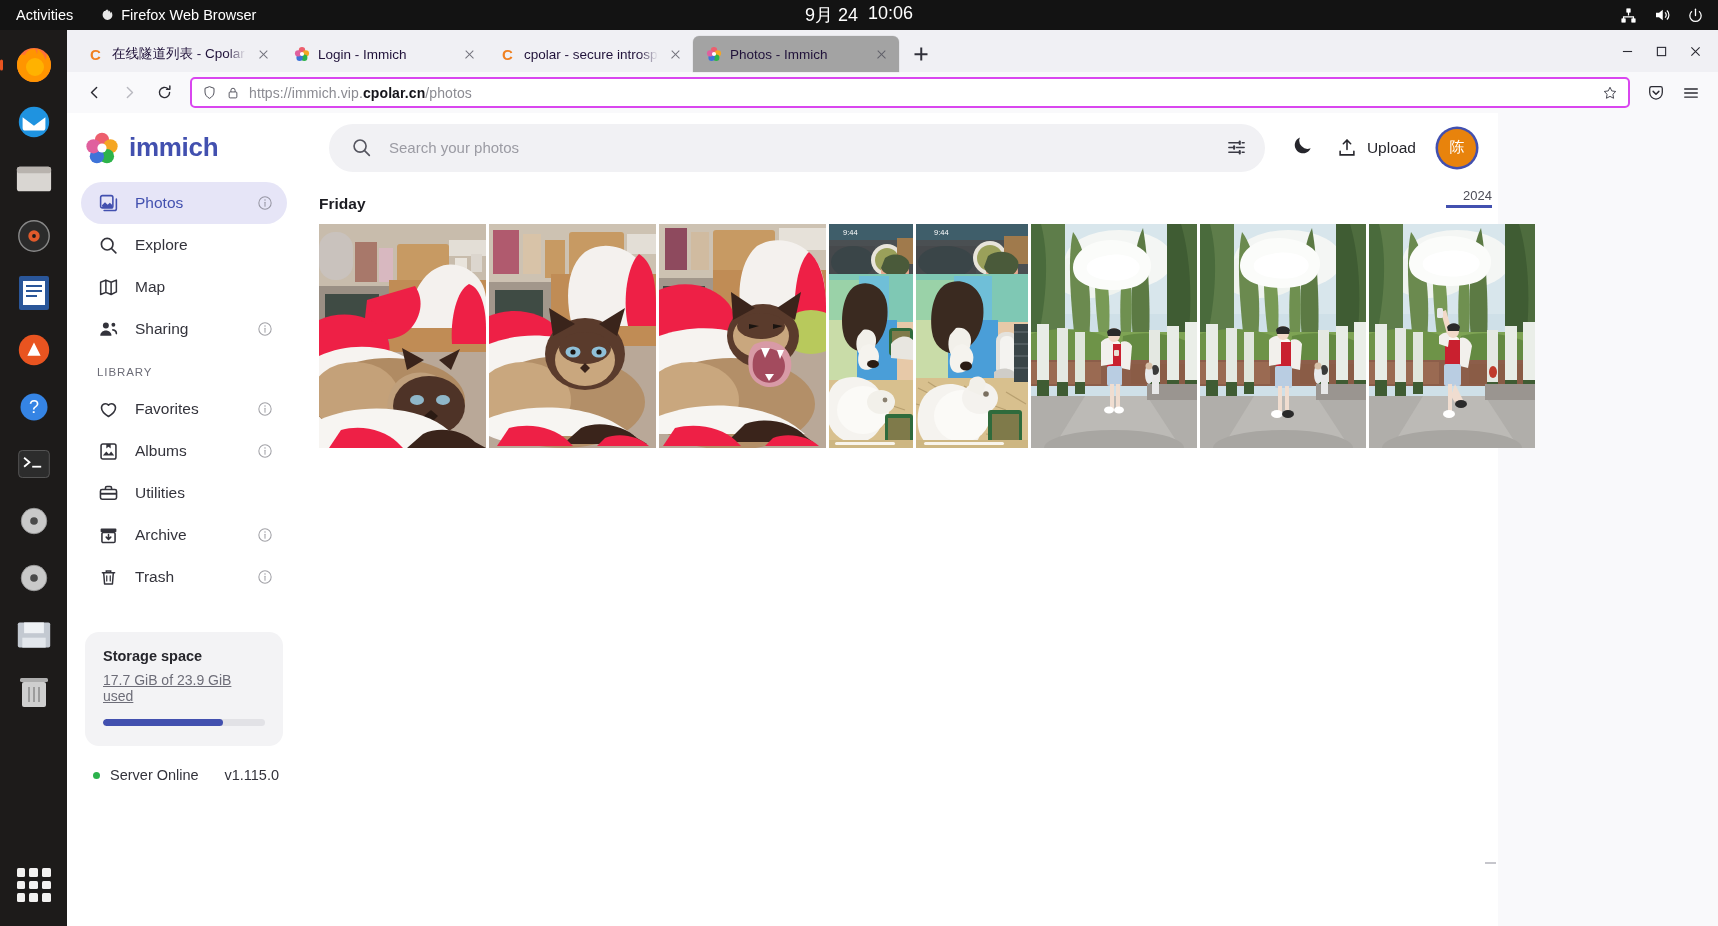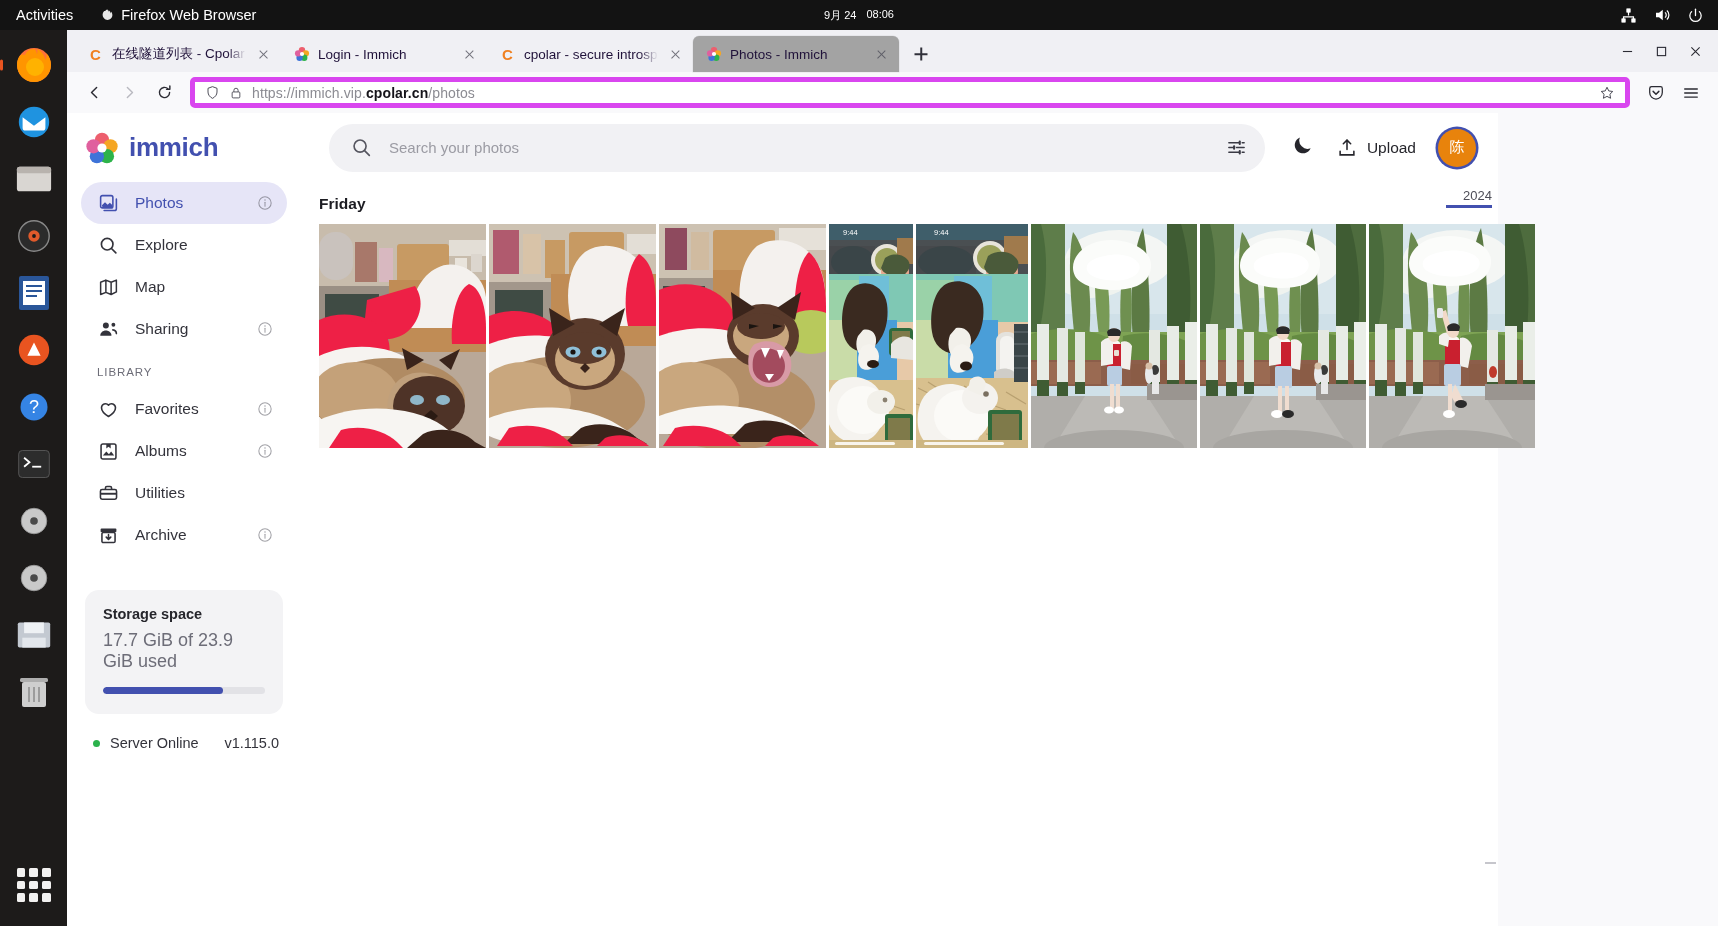--- a/index.html
+++ b/index.html
@@ -16,21 +16,21 @@
     width: 1718px; height: 30px;
     background: #131313; color: #ffffff;
     display: flex; align-items: center;
     font-size: 14.5px;
   }
   .gnome-activities { padding: 0 14px 0 16px; color: #fff; }
   .gnome-app { display: flex; align-items: center; gap: 7px; margin-left: 14px; }
   .firefox-mini { width: 13px; height: 14px; }
   .gnome-clock {
     position: absolute; left: 50%; transform: translateX(-50%);
-    display: flex; gap: 10px; font-size: 11px; color: #fff;
+    display: flex; gap: 10px; font-size: 18px; color: #fff;
     white-space: nowrap;
     text-align: center;
   }
   .gnome-tray {
     position: absolute; right: 14px;
     display: flex; align-items: center; gap: 16px;
   }
   .gnome-tray svg { display: block; }
 
   
@@ -119,21 +119,21 @@
   .navbar {
     height: 41px; background: #f9f9fb;
     display: flex; align-items: center; padding: 0 11px; gap: 3px;
   }
   .navbtn {
     width: 32px; height: 32px; border-radius: 5px; flex: none;
     display: flex; align-items: center; justify-content: center;
   }
   .urlbar {
     flex: 1; height: 31px; margin: 0 7px;
-    background: #ffffff; border: 5px solid #d946ef; border-radius: 5px;
+    background: #ffffff; border: 2px solid #d946ef; border-radius: 5px;
     display: flex; align-items: center; gap: 9px; padding: 0 10px;
     font-size: 14px;
   }
   .url-text { flex: 1; color: #8b8b92; letter-spacing: .1px; }
   .url-text b { color: #15141a; font-weight: 700; }
   .navbar-right { display: flex; align-items: center; gap: 3px; }
 
   
   .app {
     position: absolute; top: 83px; left: 0;
@@ -197,21 +197,21 @@
   .info-icon { width: 16px; height: 16px; flex: none; opacity: .55; }
   .section-label {
     font-size: 11.5px; letter-spacing: .9px; color: #6d6d78;
     padding: 16px 0 10px 16px;
   }
   .storage-card {
     margin: 34px 4px 0 4px; background: #f3f3f5;
     border-radius: 14px; padding: 16px 18px 20px 18px;
   }
   .storage-title { font-size: 14.5px; font-weight: 700; color: #26262c; }
-  .storage-sub { font-size: 18px; color: #6d6d78; margin-top: 8px; }
+  .storage-sub { font-size: 14px; color: #6d6d78; margin-top: 8px; text-decoration: underline; }
   .progress-track {
     margin-top: 15px; height: 7px; border-radius: 4px; background: #e2e2e6;
     overflow: hidden;
   }
   .progress-fill { height: 100%; background: #4250af; border-radius: 4px; }
   .server-row {
     display: flex; align-items: center; margin: 21px 8px 0 12px;
     font-size: 14.5px; color: #33333b; justify-content: flex-end;
   }
   .dot { width: 7px; height: 7px; border-radius: 50%; background: #2bb24c; margin-right: 10px; }
@@ -249,21 +249,21 @@
 <div class="gnome-topbar">
   <div class="gnome-activities">Activities</div>
   <div class="gnome-app">
     <svg class="firefox-mini" viewBox="0 0 16 16">
       <path d="M8 1.2c-1.6 0-2.4 1-2.6 1.9-.5-.3-1.2-.2-1.6.2C2.5 4.5 2 6.2 2 7.8 2 11.3 4.7 14 8 14s6-2.7 6-6c0-1.6-.7-3.1-1.8-4.2.2.8.1 1.6-.3 2.2-.3-1.6-1.3-3-2.7-3.7.2.6.2 1.2 0 1.7-.3-1.3-1-2.3-1.2-2.8z" fill="#e8e8e8"></path>
     </svg>
     <span>Firefox Web Browser</span>
   </div>
   <div class="gnome-clock">
     <span>9月 24</span>
-    <span>08:06</span>
+    <span>10:06</span>
   </div>
   <div class="gnome-tray">
     <svg width="17" height="17" viewBox="0 0 24 24">
       <path d="M10 3h4v4h-4z M3 17h4v4H3z M17 17h4v4h-4z M12 7v5 M5 17v-3h14v3" stroke="#fff" stroke-width="1.7" fill="none"></path>
       <rect x="9.5" y="2.5" width="5" height="5" fill="#fff"></rect>
       <rect x="2.5" y="16.5" width="5" height="5" fill="#fff"></rect>
       <rect x="16.5" y="16.5" width="5" height="5" fill="#fff"></rect>
     </svg>
     <svg width="18" height="18" viewBox="0 0 24 24">
       <path d="M4 9v6h4l5 4V5L8 9H4z" fill="#fff"></path>
@@ -644,20 +644,35 @@
             </svg>
           </span>
           <span class="nav-label">Archive</span>
           <svg class="info-icon" viewBox="0 0 20 20">
               <circle cx="10" cy="10" r="7.7" stroke="#55555f" stroke-width="1.3" fill="none"></circle>
               <circle cx="10" cy="6.3" r=".95" fill="#55555f"></circle>
               <path d="M10 9v5" stroke="#55555f" stroke-width="1.3" stroke-linecap="round"></path>
             </svg>
         </div>
 
+        <div class="nav-item">
+          <span class="nav-icon">
+            <svg width="21" height="21" viewBox="0 0 24 24">
+              <path d="M5 6.5h14M9.5 6.5V4.6h5v1.9" stroke="#33333b" stroke-width="1.7" fill="none" stroke-linecap="round"></path>
+              <path d="M6.5 6.5l1 13h9l1-13" stroke="#33333b" stroke-width="1.7" fill="none" stroke-linejoin="round"></path>
+              <path d="M10 10v6M14 10v6" stroke="#33333b" stroke-width="1.4" stroke-linecap="round"></path>
+            </svg>
+          </span>
+          <span class="nav-label">Trash</span>
+          <svg class="info-icon" viewBox="0 0 20 20">
+              <circle cx="10" cy="10" r="7.7" stroke="#55555f" stroke-width="1.3" fill="none"></circle>
+              <circle cx="10" cy="6.3" r=".95" fill="#55555f"></circle>
+              <path d="M10 9v5" stroke="#55555f" stroke-width="1.3" stroke-linecap="round"></path>
+            </svg>
+        </div>
 
         <div class="storage-card">
           <div class="storage-title">Storage space</div>
           <div class="storage-sub">17.7 GiB of 23.9 GiB used</div>
           <div class="progress-track">
             <div class="progress-fill" id="storage-fill" style="width: 74%;"></div>
           </div>
         </div>
 
         <div class="server-row">

